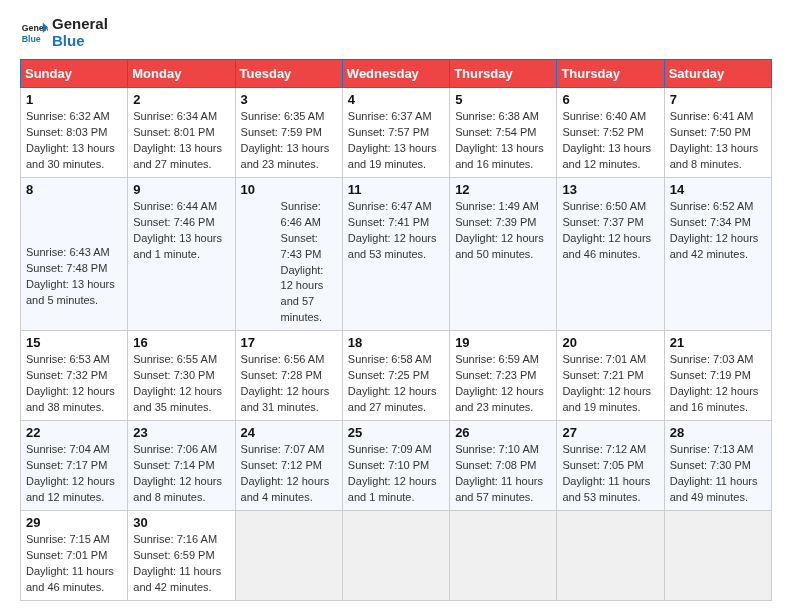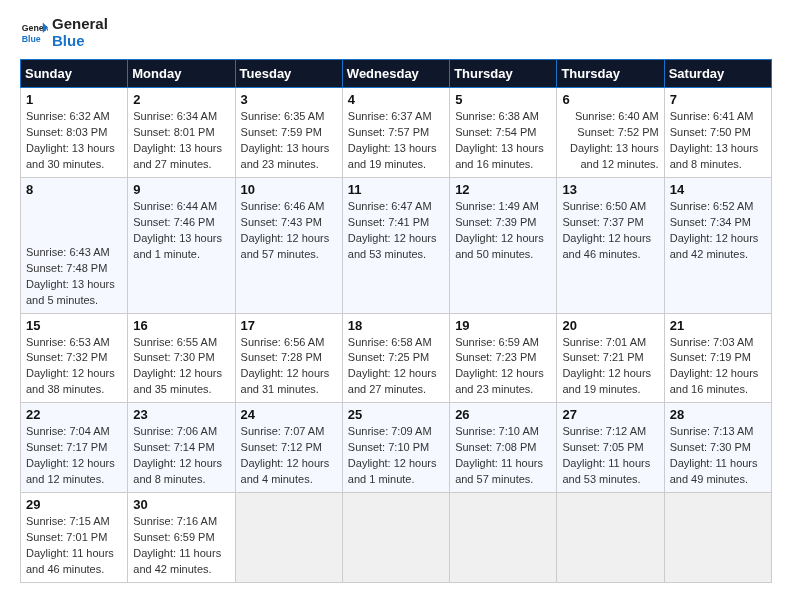--- a/index.html
+++ b/index.html
@@ -44,21 +44,21 @@
       font-size: 14px;
       color: #444;
       margin-top: 2px;
     }
     .calendar {
       width: 100%;
       border-collapse: collapse;
       table-layout: fixed;
     }
     .calendar th {
-      background: #0f172a;
+      background: #ef4444;
       color: #fff;
       font-size: 13px;
       font-weight: bold;
       padding: 6px 4px;
       text-align: left;
       border: 1px solid #1a73c8;
     }
     .calendar td {
       vertical-align: top;
       border: 1px solid #ccc;
@@ -154,21 +154,21 @@
           </td>
           <td>
             <span class="day-num">5</span>
             <div class="day-info" style="white-space: pre-line;">Sunrise: 6:38 AM
 Sunset: 7:54 PM
 Daylight: 13 hours
 and 16 minutes.</div>
           </td>
           <td>
             <span class="day-num">6</span>
-            <div class="day-info" style="white-space: pre-line; text-align: right;">Sunrise: 6:40 AM
+            <div class="day-info" style="white-space: pre-line;">Sunrise: 6:40 AM
 Sunset: 7:52 PM
 Daylight: 13 hours
 and 12 minutes.</div>
           </td>
           <td>
             <span class="day-num">7</span>
             <div class="day-info" style="white-space: pre-line;">Sunrise: 6:41 AM
 Sunset: 7:50 PM
 Daylight: 13 hours
 and 8 minutes.</div>
@@ -184,21 +184,21 @@
           </td>
           <td>
             <span class="day-num">9</span>
             <div class="day-info" style="white-space: pre-line;">Sunrise: 6:44 AM
 Sunset: 7:46 PM
 Daylight: 13 hours
 and 1 minute.</div>
           </td>
           <td>
             <span class="day-num">10</span>
-            <div class="day-info" style="white-space: pre-line;">Sunrise: 6:46 AM
+            <div class="day-info" style="white-space: pre-line; margin-left: 40px;">Sunrise: 6:46 AM
 Sunset: 7:43 PM
 Daylight: 12 hours
 and 57 minutes.</div>
           </td>
           <td>
             <span class="day-num">11</span>
             <div class="day-info" style="white-space: pre-line;">Sunrise: 6:47 AM
 Sunset: 7:41 PM
 Daylight: 12 hours
 and 53 minutes.</div>

